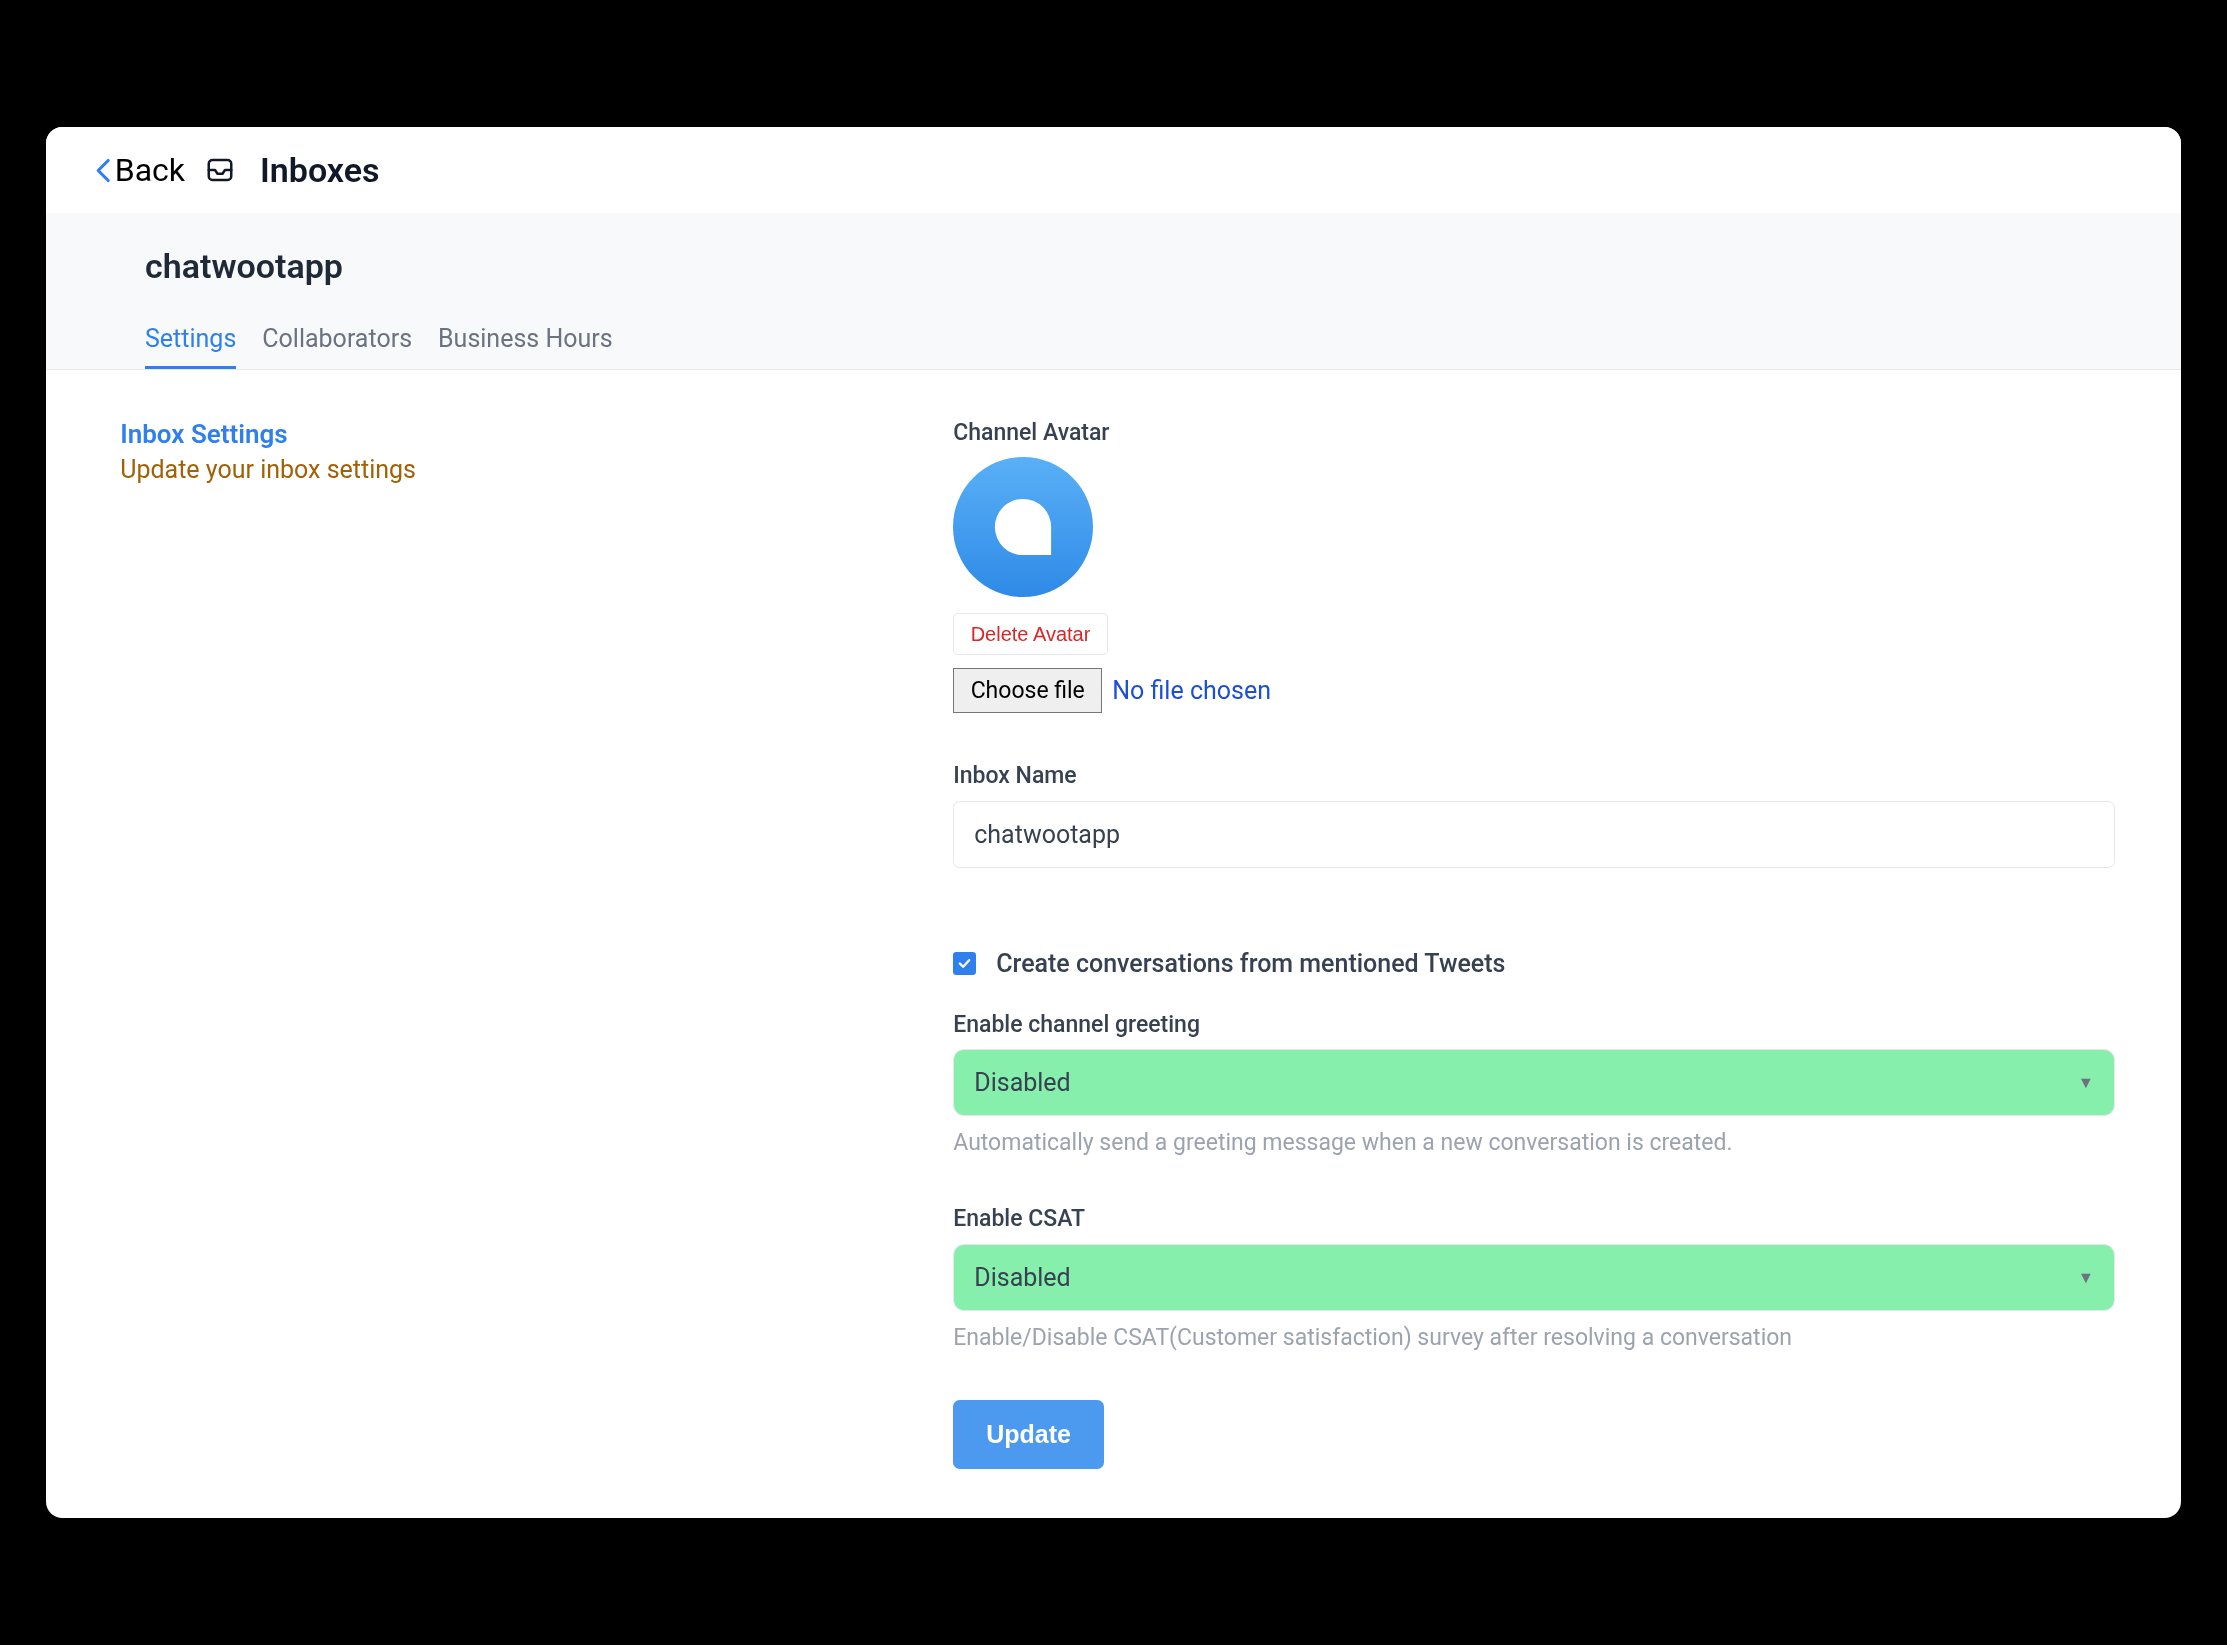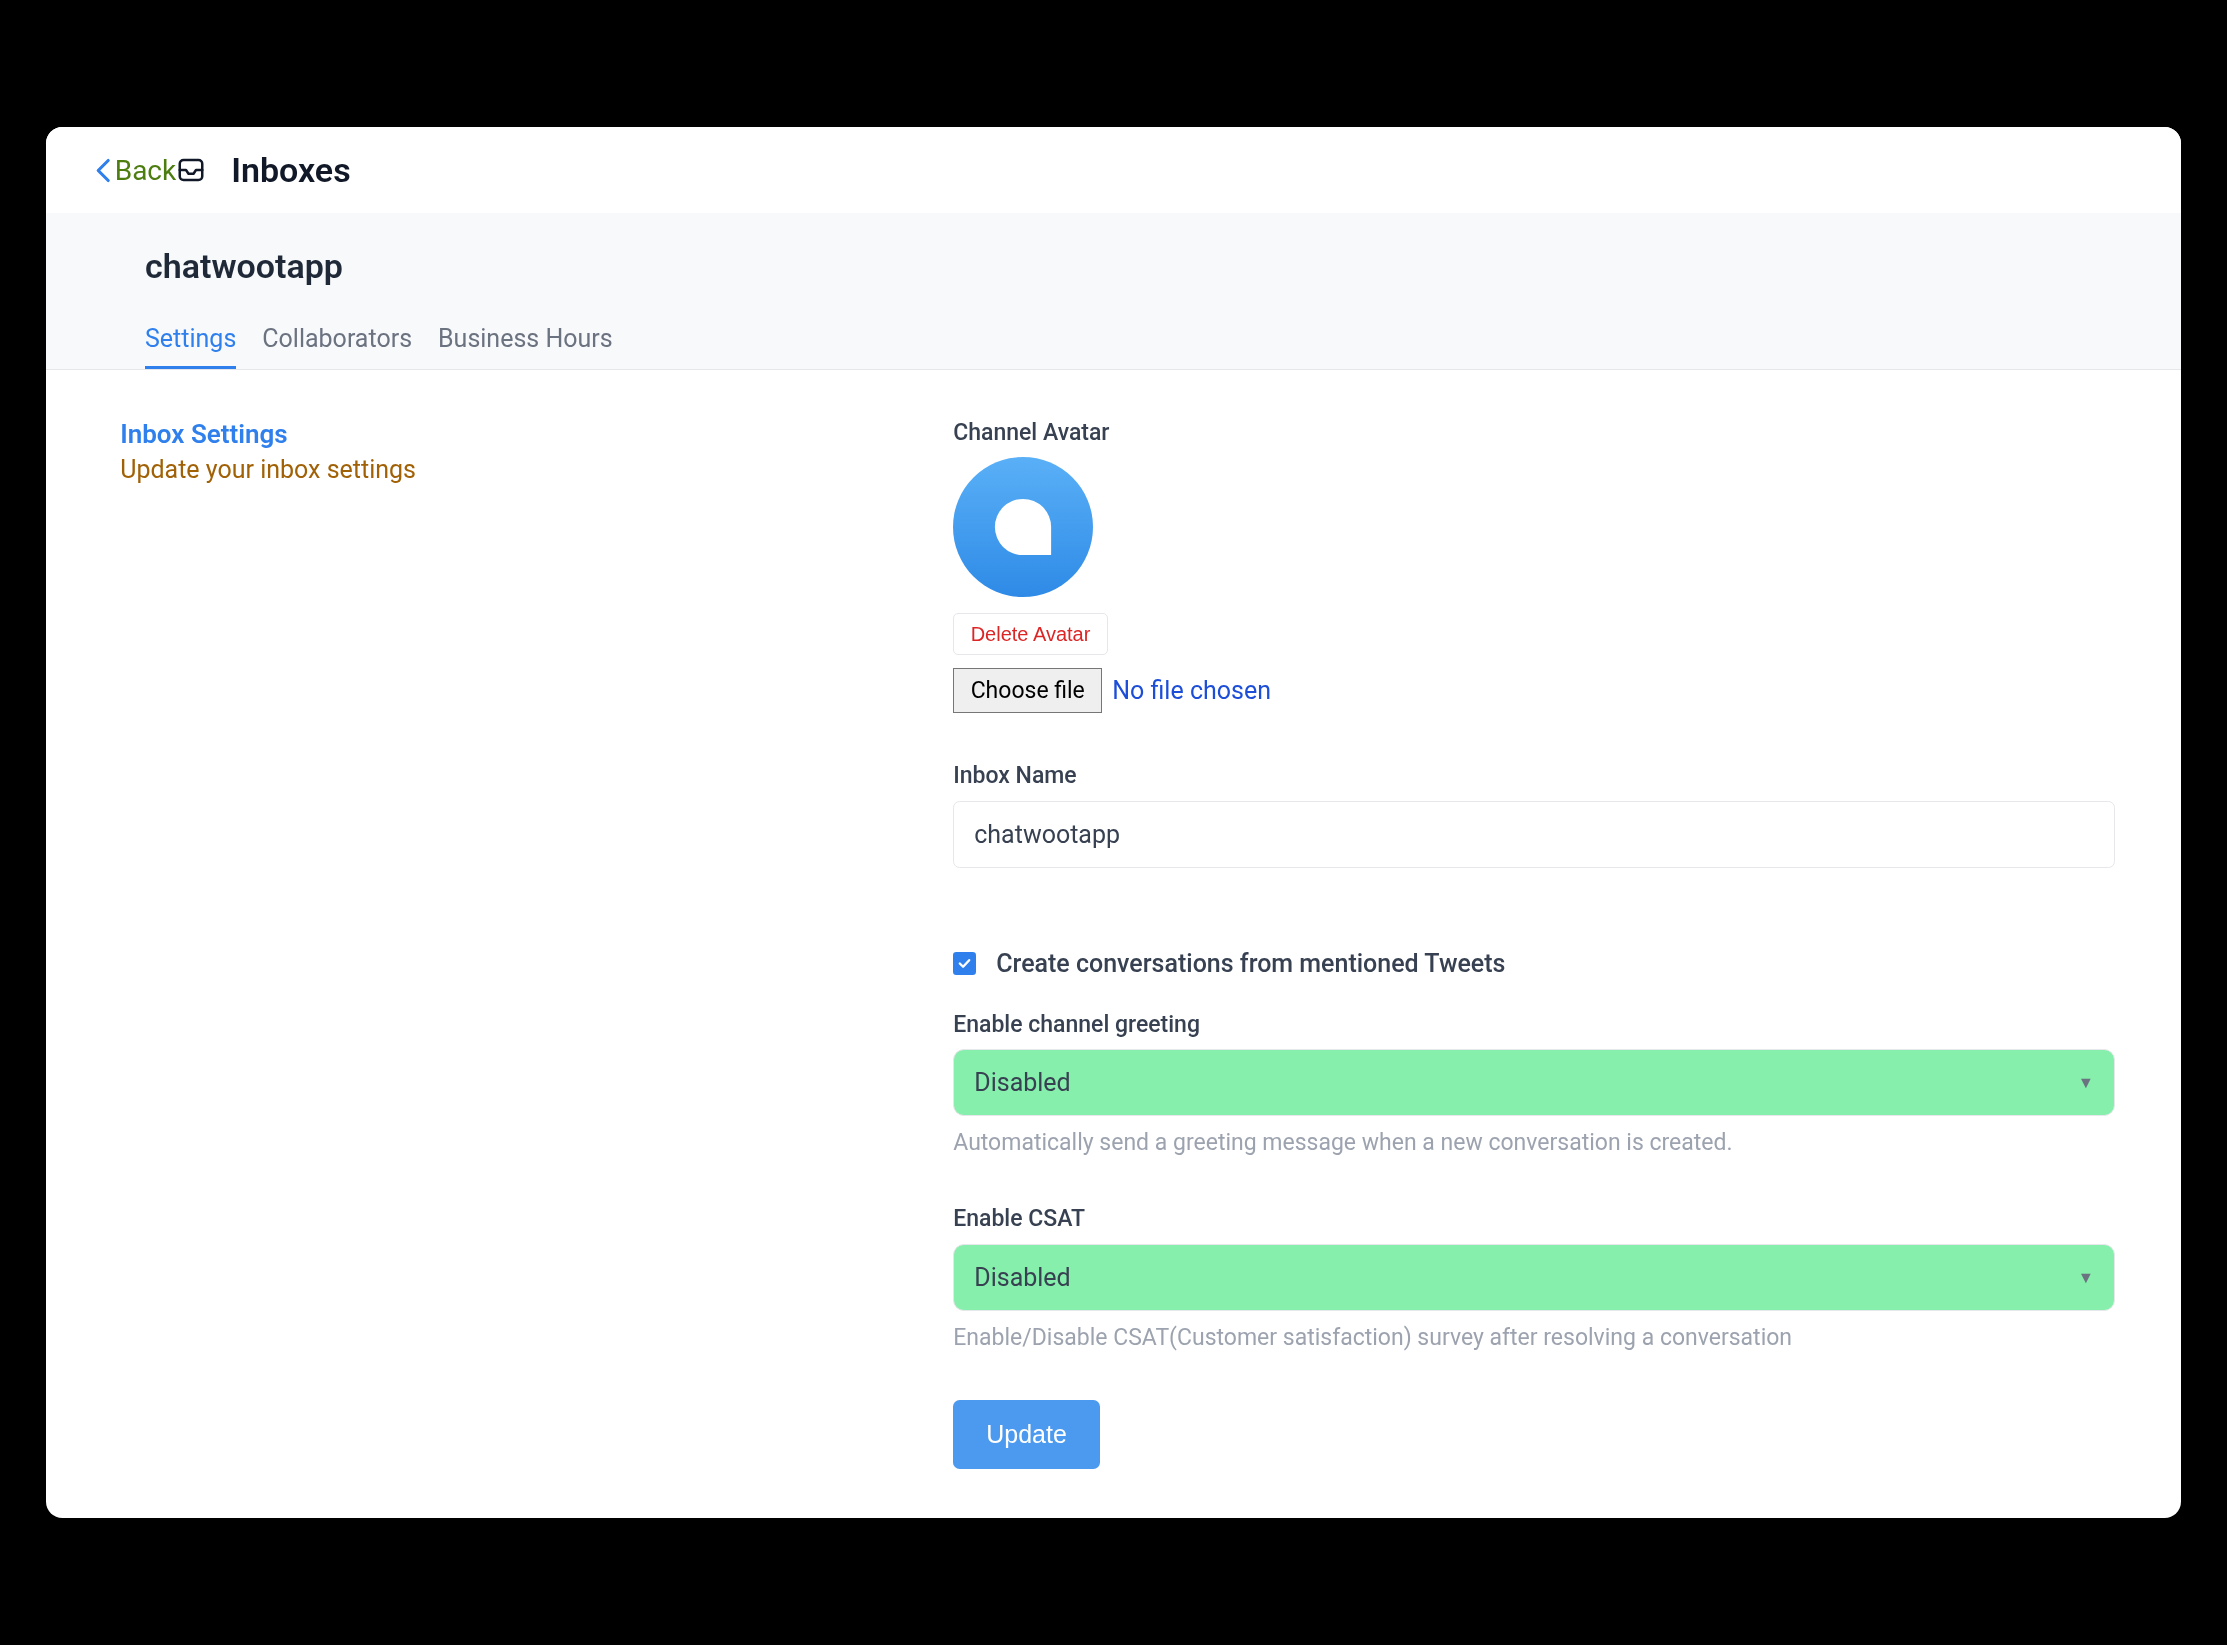--- a/index.html
+++ b/index.html
@@ -24,26 +24,27 @@
       overflow: hidden;
       box-shadow: 0 16.4px 49px rgba(0,0,0,0.5);
     }
     .header-bar {
       display: flex;
       align-items: center;
       padding: 23px 49px;
       background: #fff;
     }
     .back-link {
-      color: #4d7c0f;
-      font-size: 28px;
+      color: #000000;
+      font-size: 32px;
       font-weight: 400;
       display: flex;
       align-items: center;
       cursor: pointer;
+      margin-right: 20px;
     }
     .back-chevron {
       margin-right: 3.3px;
       display: inline-flex;
     }
     .inbox-icon {
       margin-right: 25px;
       display: inline-flex;
     }
     .page-title {
@@ -201,21 +202,21 @@
     .help-text {
       font-size: 23px;
       color: #9CA3AF;
       margin-bottom: 49px;
     }
     .update-btn {
       background: #4C9AEF;
       color: #fff;
       border: none;
       font-size: 25px;
-      font-weight: 400;
+      font-weight: 700;
       padding: 20px 33px;
       border-radius: 6.6px;
       cursor: pointer;
     }
   </style>
 </head>
 <body>
 
 <div class="app-window">
 

